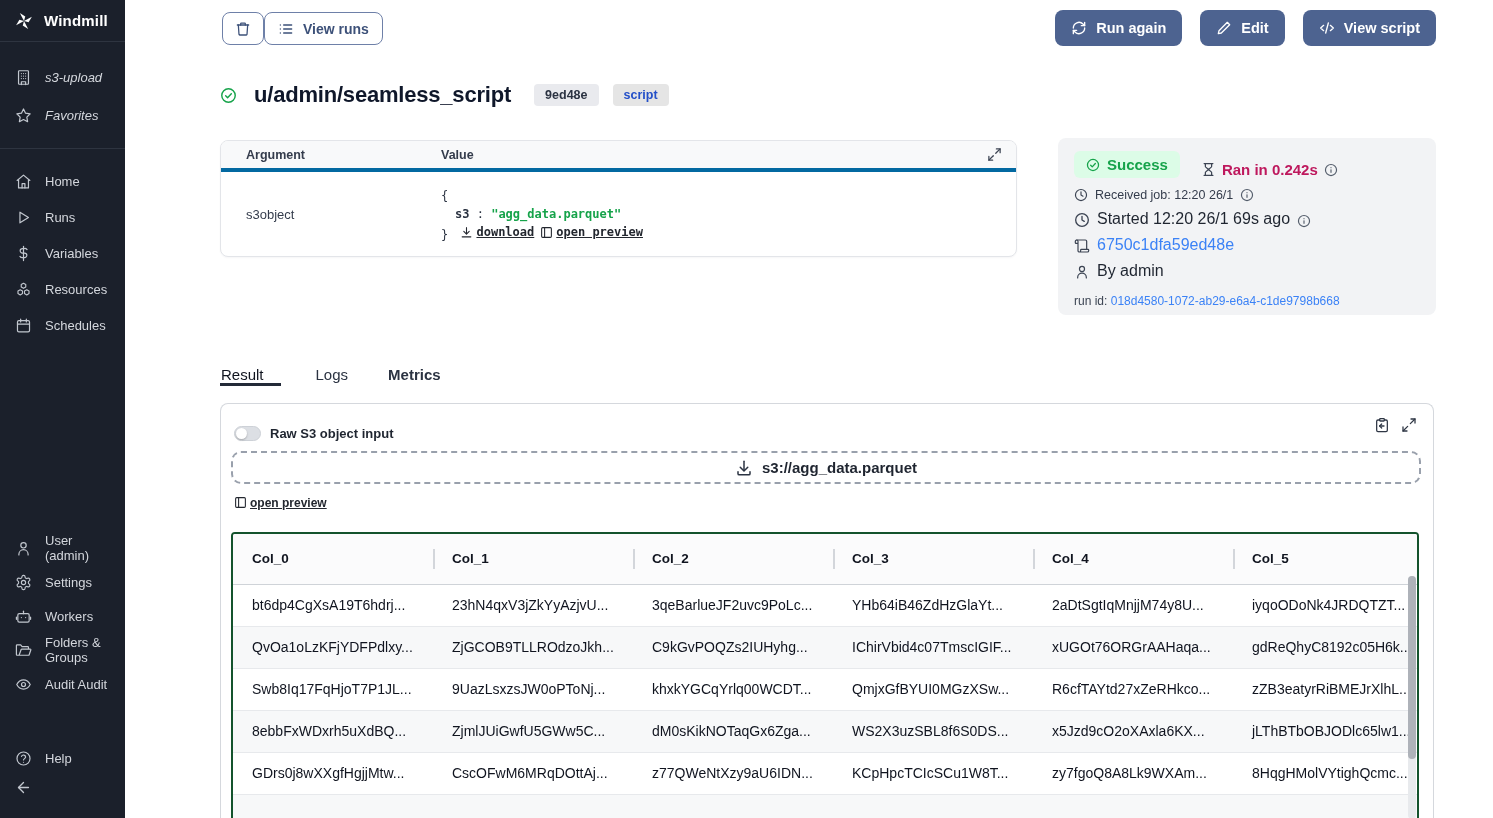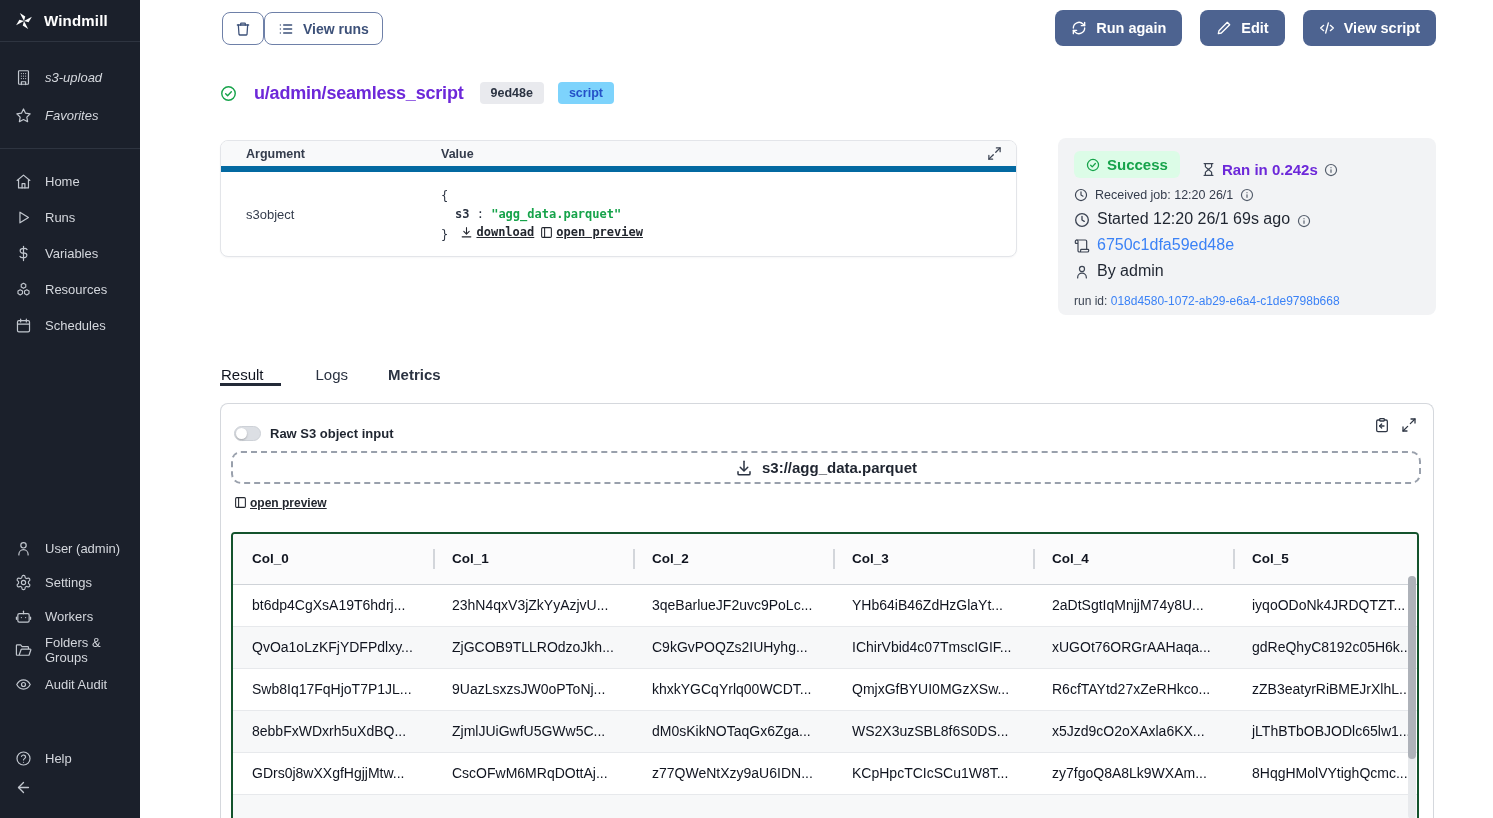--- a/index.html
+++ b/index.html
@@ -1,21 +1,21 @@
 <!DOCTYPE html>
 <html><head>
 <meta charset="utf-8">
 <style>
   * { margin:0; padding:0; box-sizing:border-box; }
   html,body { width:1493px; height:818px; }
   body { font-family:"Liberation Sans", sans-serif; background:#fff; overflow:hidden; }
   .app { position:relative; width:1493px; height:818px; background:#fff; }
 
   
-  .sidebar { position:absolute; left:0; top:0; width:140px; height:818px; background:#1b202b; color:#cdd1d8; }
+  .sidebar { position:absolute; left:0; top:0; width:125px; height:818px; background:#1b202b; color:#cdd1d8; }
   .brand-row { display:flex; align-items:center; gap:10px; height:42px; padding:0 14px; border-bottom:1px solid #2e3440; }
   .brand-row .logo { width:20px; height:20px; color:#fff; }
   .brand-name { color:#fff; font-weight:700; font-size:15px; letter-spacing:.2px; }
   .side-group { padding:8px 0; }
   .side-group.g1 { padding:16px 0 14px; border-bottom:1px solid #2e3440;font-style:italic; }
   .side-item { display:flex; align-items:center; gap:13px; height:38px; padding:0 15px; font-size:13px; color:#d4d7dd; cursor:pointer; }
   .side-group.g2 .side-item { height:36px; }
   .side-item svg { width:17px; height:17px; flex:none; color:#c2c7cf; }
   .side-bottom { position:absolute; left:0; bottom:0; width:100%; }
   .side-bottom .side-item { height:34px; }
@@ -28,48 +28,48 @@
 
   .toolbar-left { position:absolute; left:66px; top:12px; display:flex; }
   .btn-outline { display:inline-flex; align-items:center; justify-content:center; gap:9px; height:33px; padding:0 13px; background:#fff; border:1px solid #49598049; border:1px solid #6e80a8; border-radius:8px; color:#3d5179; font-weight:700; font-size:14px; cursor:pointer; }
   .btn-outline svg { width:16px; height:16px; }
   .toolbar-right { position:absolute; right:57px; top:10px; display:flex; gap:18px; }
   .btn-solid { display:inline-flex; align-items:center; gap:9px; height:36px; padding:0 16px; background:#4d6390; border:none; border-radius:8px; color:#fff; font-weight:700; font-size:14.5px; cursor:pointer; }
   .btn-solid svg { width:16px; height:16px; }
 
   .title-row { position:absolute; left:64px; top:82px; display:flex; align-items:center; }
   .title-row .check { width:17px; height:17px; color:#16a34a; margin-right:17px; }
-  .page-title { font-size:18px; font-weight:700; color:#6d28d9; letter-spacing:-.2px; }
+  .page-title { font-size:22px; font-weight:700; color:#0f172a; letter-spacing:-.2px; }
   .badge { font-size:12.5px; font-weight:700; padding:4px 11px; border-radius:4px; white-space:nowrap; }
-  .badge-gray { background:#e9eaee; color:#2b3342; margin-left:16px; }
-  .badge-blue { background:#7dd3fc; color:#2450c8; margin-left:14px; }
+  .badge-gray { background:#e9eaee; color:#2b3342; margin-left:23px; }
+  .badge-blue { background:#e5e5e5; color:#2450c8; margin-left:14px; }
 
   
   .args-card { position:absolute; left:64px; top:140px; width:797px; border:1px solid #e3e5e9; border-radius:8px; background:#fff; overflow:hidden; box-shadow:0 1px 2px rgba(16,24,40,.04); }
-  .args-head { display:flex; align-items:center; height:31px; background:#f8f9fa; border-bottom:6px solid #0369a1; font-size:12.5px; font-weight:700; color:#343c4c; }
+  .args-head { display:flex; align-items:center; height:31px; background:#f8f9fa; border-bottom:4px solid #0369a1; font-size:12.5px; font-weight:700; color:#343c4c; }
   .args-head .c1 { width:220px; padding-left:25px; }
   .args-head .c2 { flex:1; }
   .args-head .expand { margin-right:14px; color:#3c4453; }
   .args-head .expand svg { width:15px; height:15px; display:block; cursor:pointer; }
   .args-body { display:flex; padding:13px 0 12px; }
   .args-name { width:220px; padding-left:25px; font-size:13px; color:#343c4c; display:flex; align-items:center; }
   .args-json { flex:1; font-family:"DejaVu Sans Mono", monospace; font-size:12px; color:#2b3342; line-height:18px; padding-top:2px; }
   .args-json .indent { padding-left:14px; }
   .args-json .key { font-weight:700; }
   .args-json .str { color:#16a34a; font-weight:700; }
   .json-links { display:inline-flex; align-items:center; gap:6px; margin-left:5px; }
   .mini-link { display:inline-flex; align-items:center; gap:3px; color:#23272f; font-size:12px; font-weight:700; text-decoration:underline; cursor:pointer; }
   .mini-link svg { width:13px; height:13px; }
 
   
   .status-card { position:absolute; left:902px; top:138px; width:378px; height:177px; background:#f2f3f5; border-radius:8px; padding:13px 16px; }
   .st-row { display:flex; align-items:flex-end; gap:7px; }
   .success-pill { display:inline-flex; align-items:center; gap:7px; background:#dcfce7; color:#16a34a; font-size:15px; font-weight:600; padding:5px 12px; border-radius:6px; }
   .success-pill svg { width:14px; height:14px; }
-  .ran-in { display:inline-flex; align-items:center; gap:6px; margin-left:14px; color:#6d28d9; font-size:15px; font-weight:600; }
+  .ran-in { display:inline-flex; align-items:center; gap:6px; margin-left:14px; color:#be185d; font-size:15px; font-weight:600; }
   .icon-dim { width:15px; height:15px; color:#3c4453; flex:none; }
   .icon-info { width:14px; height:14px; color:#545d6b; flex:none; cursor:pointer; }
   .st-small { margin-top:10px; font-size:12.5px; color:#343c4c; }
   .st-small .icon-dim { width:14px; height:14px; }
   .st-big { margin-top:8px; font-size:16px; color:#1f2530; }
   .st-big .icon-dim { width:16px; height:16px; }
   .st-link { color:#3b82f6; cursor:pointer; text-decoration:none; font-size:16px; }
   .run-id-row { margin-top:14px; font-size:12px; color:#3c4453; }
   .run-id-row a { color:#3b82f6; text-decoration:none; cursor:pointer; }
 

